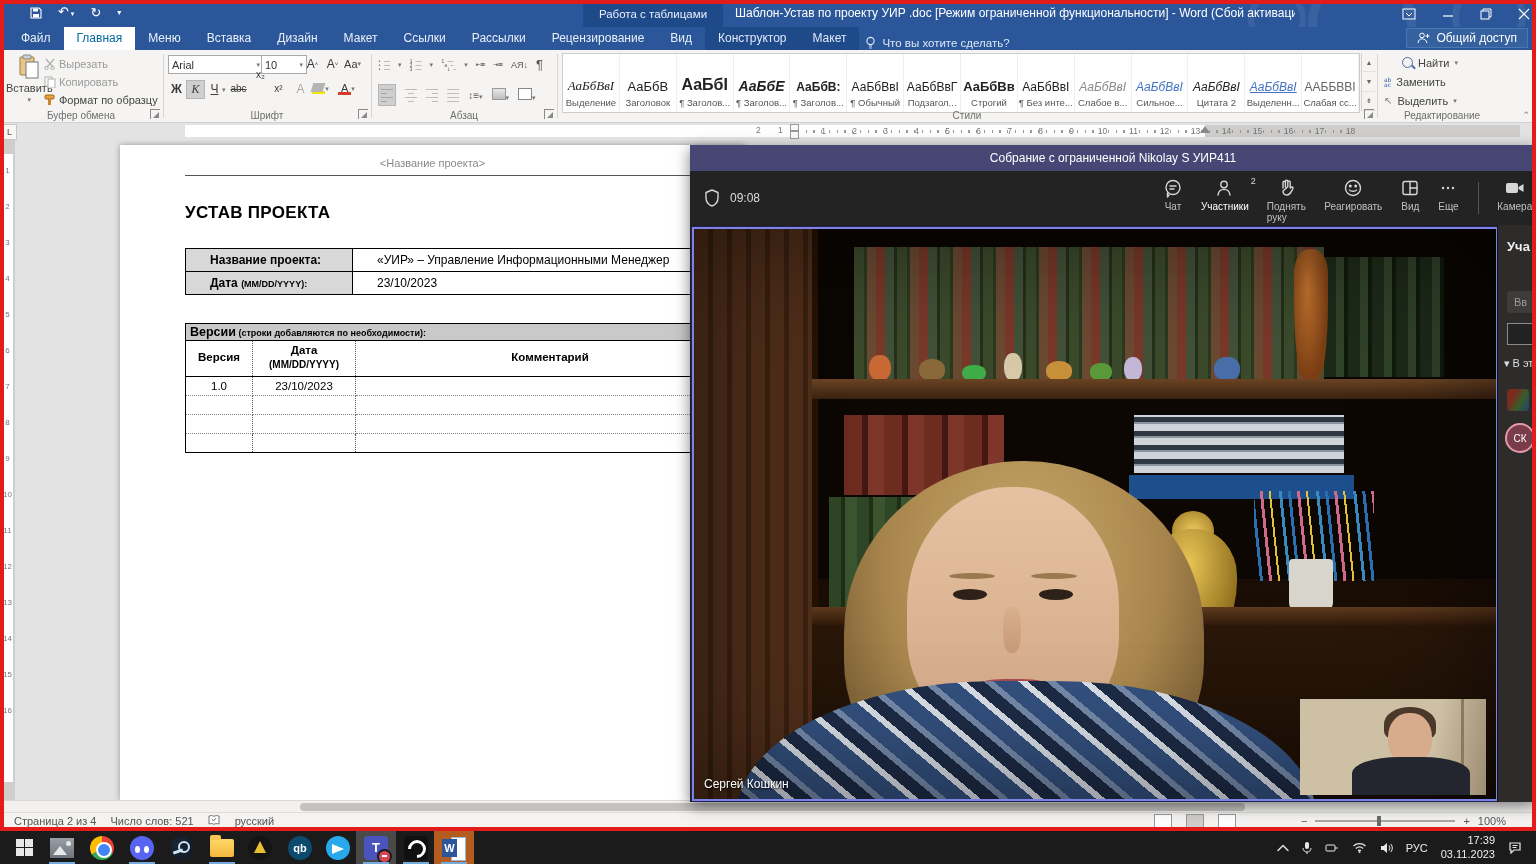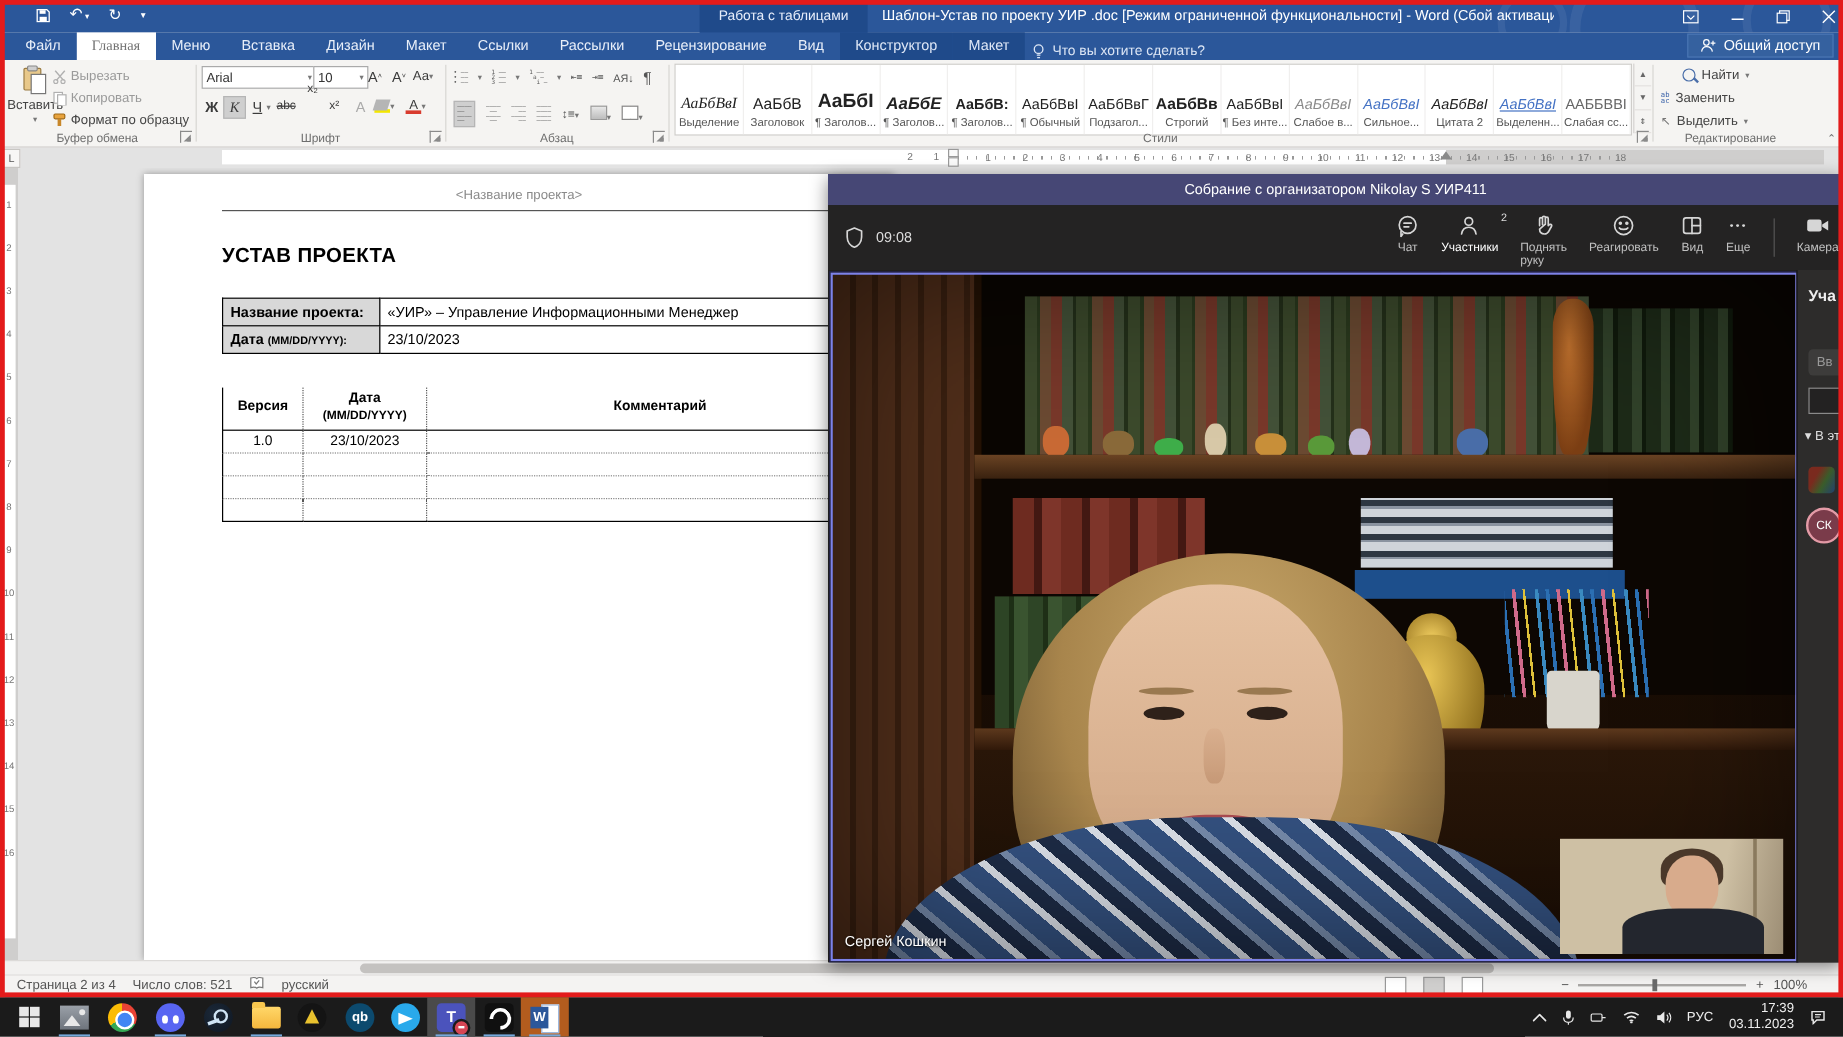--- a/index.html
+++ b/index.html
@@ -16,21 +16,21 @@
   .ctxlabel{position:absolute;left:583px;top:0;width:140px;height:27px;display:flex;align-items:center;justify-content:center;
             color:#e8eefb;font-size:11.5px;z-index:2;}
   .wtitle{position:absolute;left:735px;top:0;width:560px;height:27px;line-height:27px;color:#fff;font-size:12px;
           text-align:center;white-space:nowrap;overflow:hidden;z-index:2;}
   .wbtns{position:absolute;right:6px;top:0;height:27px;display:flex;gap:26px;align-items:center;z-index:3;}
   .wbtns svg{display:block;}
   
   #tabrow{position:absolute;left:0;top:27px;width:1536px;height:23px;background:#2b579a;z-index:5;display:flex;align-items:flex-end;}
   .tabs{display:flex;height:23px;margin-left:8px;}
   .tab{padding:0 13px;height:23px;line-height:23px;font-size:12px;color:#e9eff9;white-space:nowrap;}
-  .tab.t-active{background:#fff;color:#737373;font-family:Liberation Serif, serif;}
+  .tab.t-active{background:#fff;color:#0369a1;}
   .tab.t-ctx{background:#1f4a8a;color:#dfe8f7;}
   .tellme{display:flex;align-items:center;gap:6px;color:#dce6f5;font-size:11.5px;margin-left:6px;white-space:nowrap;}
   .share{position:absolute;right:8px;bottom:2px;display:flex;align-items:center;gap:6px;color:#fff;font-size:12px;
          background:#35619f;padding:2px 10px;border:1px solid #4a76b4;}
   
   #ribbon{position:absolute;left:0;top:50px;width:1536px;height:72px;background:#f5f4f2;border-bottom:1px solid #d2d0ce;z-index:5;font-size:11px;color:#444;}
   .grp{position:absolute;top:0;height:72px;}
   .grp .glabel{position:absolute;bottom:1px;left:0;right:0;text-align:center;font-size:10px;color:#6e6e6e;}
   .gsep{position:absolute;top:4px;bottom:4px;width:1px;background:#d8d6d3;}
   .dlg{position:absolute;bottom:3px;right:2px;width:9px;height:9px;border-left:1px solid #8a8a8a;border-top:1px solid #8a8a8a;}
@@ -77,21 +77,21 @@
   .tabsel{position:absolute;left:2px;top:124px;width:13px;height:14px;background:#f7f6f5;border:1px solid #c8c6c3;color:#555;
           font-size:9px;display:flex;align-items:center;justify-content:center;z-index:6;}
   
   #docarea{position:absolute;left:0;top:140px;width:1536px;height:660px;background:#e3e3e3;overflow:hidden;}
   #page{position:absolute;left:120px;top:5px;width:625px;height:655px;background:#fff;box-shadow:0 0 6px rgba(0,0,0,.35);
         font-family:"Liberation Sans",sans-serif;color:#000;}
   .dochdr{position:absolute;left:0;top:12px;width:100%;text-align:center;font-size:11px;color:#8a8a8a;}
   .dochr{position:absolute;left:65px;top:30px;width:560px;border-top:1.5px solid #555;}
   .doctitle{position:absolute;left:65px;top:58px;font-size:17px;font-weight:bold;letter-spacing:.3px;}
   .itable{position:absolute;left:65px;top:103px;width:560px;border-collapse:collapse;font-size:12px;}
-  .itable td{border:1.2px solid #000;height:20px;padding:1px 6px;}
+  .itable td{border:1.2px solid #000;height:20px;padding:1px 24px;}
   .itable .lab{background:#d8d8d8;font-weight:bold;width:118px;}
   .itable .sm{font-size:9px;font-weight:bold;}
   .vtable{position:absolute;left:65px;top:178px;width:560px;border-collapse:collapse;font-size:12px;}
   .vtable td{padding:0 4px;}
   .vcap{background:#c9c9c9;border:1.2px solid #000;height:16px;}
   .vcap b{font-size:12.5px;}
   .vcap span{font-size:9px;font-weight:bold;}
   .vhead td{border-bottom:1.2px solid #000;border-right:1px dotted #555;font-weight:bold;text-align:center;font-size:11.5px;line-height:1.25;padding:2px 0 4px;}
   .vtable td.c1{width:58px;} .vtable td.c2{width:94px;}
   .vrow td{border-right:1px dotted #555;border-bottom:1px dotted #888;height:18px;text-align:center;font-size:11.5px;}
@@ -589,20 +589,23 @@
         </tr>
         <tr>
           <td class="lab"><b>Дата</b> <span class="sm">(MM/DD/YYYY):</span></td>
           <td class="val">23/10/2023</td>
         </tr>
       </tbody>
         </table>
 
       <table class="vtable">
         <tbody>
+            <tr>
+          <td class="vcap" colspan="3"><b>Версии</b><span> (строки добавляются по необходимости):</span></td>
+        </tr>
         <tr class="vhead">
           <td class="c1">Версия</td>
           <td class="c2"><span>Дата</span><br><span style="font-size:10px;">(MM/DD/YYYY)</span></td>
           <td>Комментарий</td>
         </tr>
         <tr class="vrow">
           <td class="c1">1.0</td>
           <td class="c2">23/10/2023</td>
           <td></td>
         </tr>
@@ -648,21 +651,21 @@
       <span>−</span>
       <span class="ztrack">
           <span class="zthumb"></span>
         </span>
       <span>+</span>
       <span class="zlabel">100%</span>
     </div>
   </div>
 
   <div id="meeting">
-    <div id="mtitle">Собрание с организатором Nikolay S УИР411</div>
+    <div id="mtitle">Собрание с ограниченной Nikolay S УИР411</div>
     <div id="mtoolbar">
       <div class="mleft">
         <svg class="tsvg" width="16" height="18" viewBox="0 0 16 18">
             <path d="M8 1l6 2.5v5c0 4.5-3 7.5-6 8.5-3-1-6-4-6-8.5v-5z"></path>
           </svg>
         <span>09:08</span>
       </div>
       <div class="mcenter">
         <div class="mitem">
           <svg class="tsvg" width="20" height="20" viewBox="0 0 20 20">

